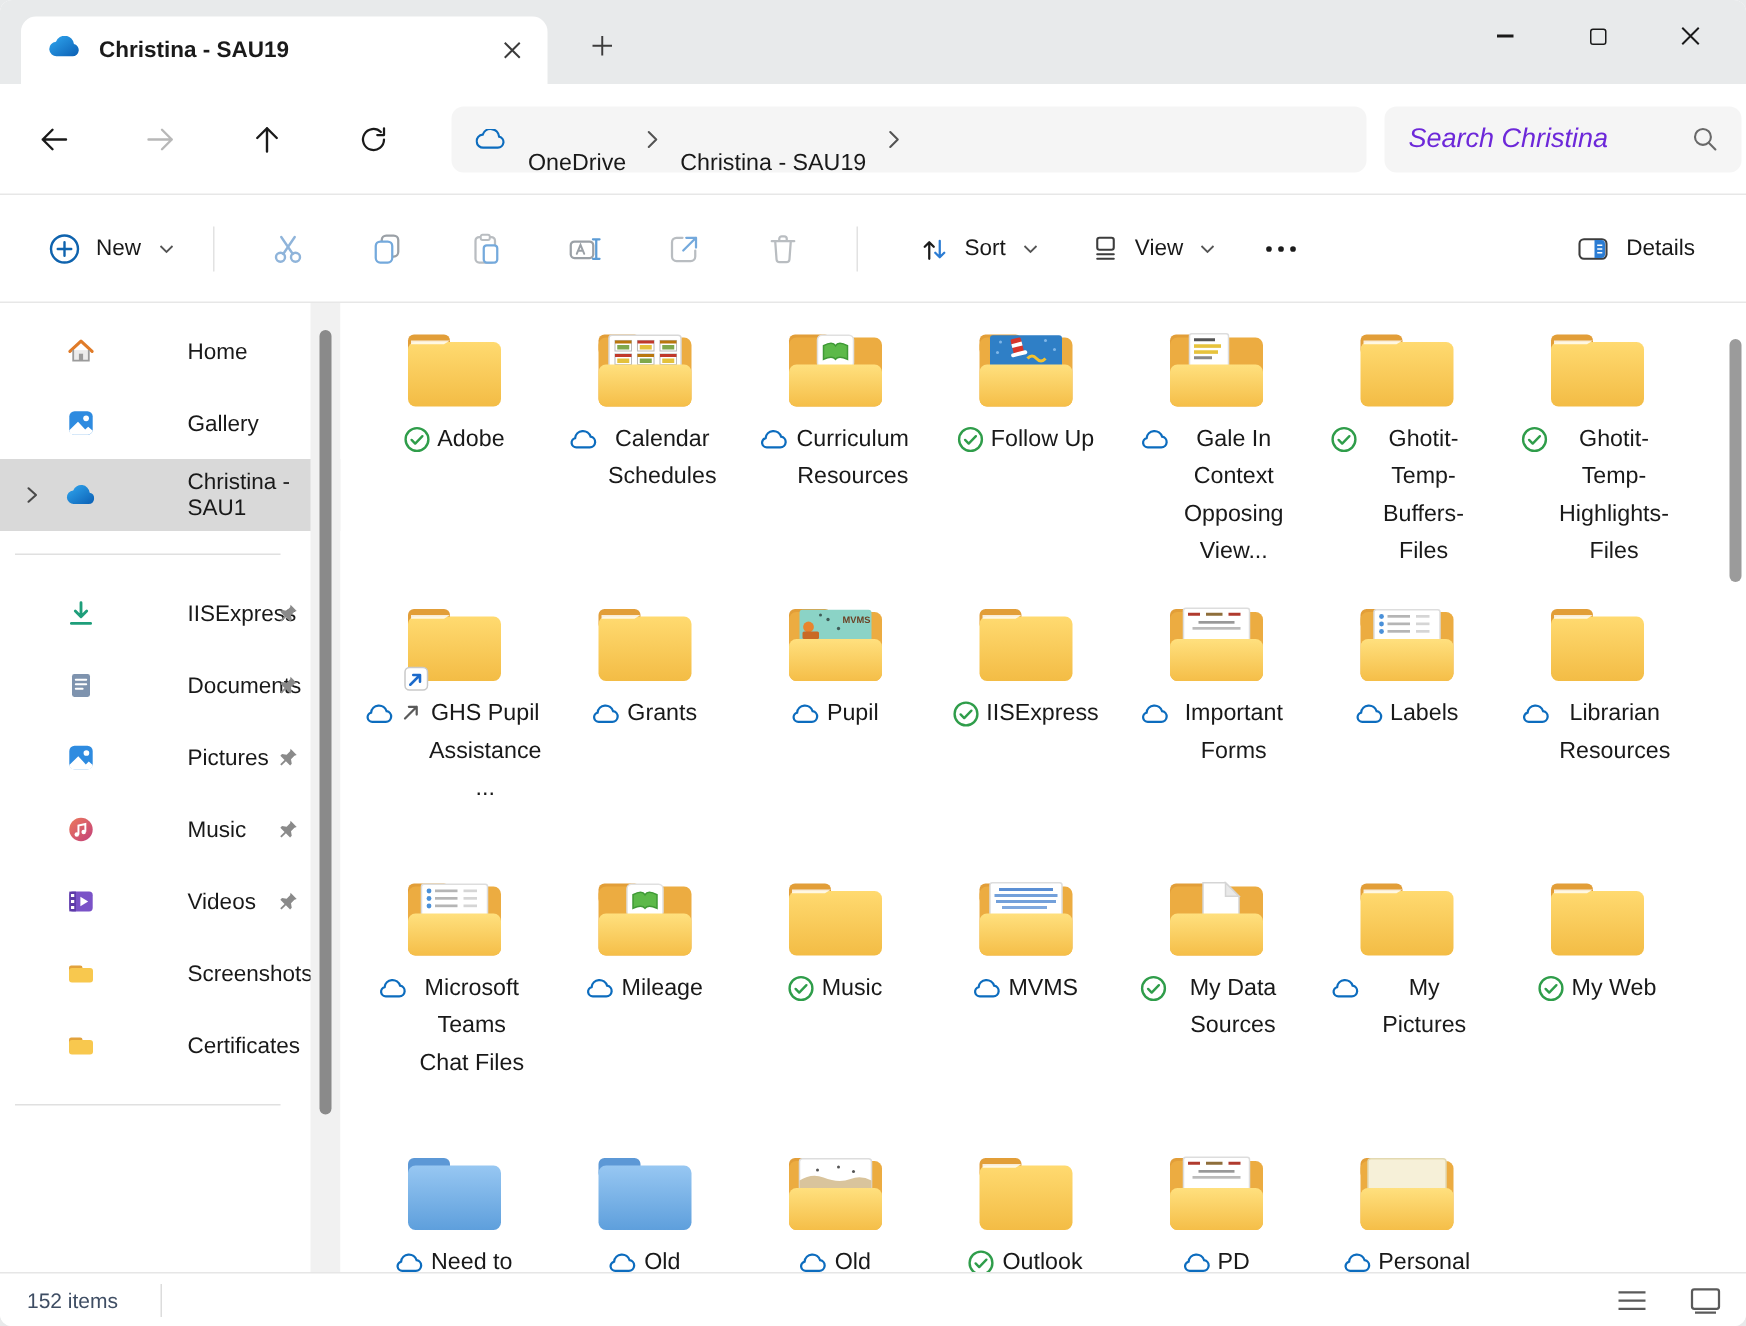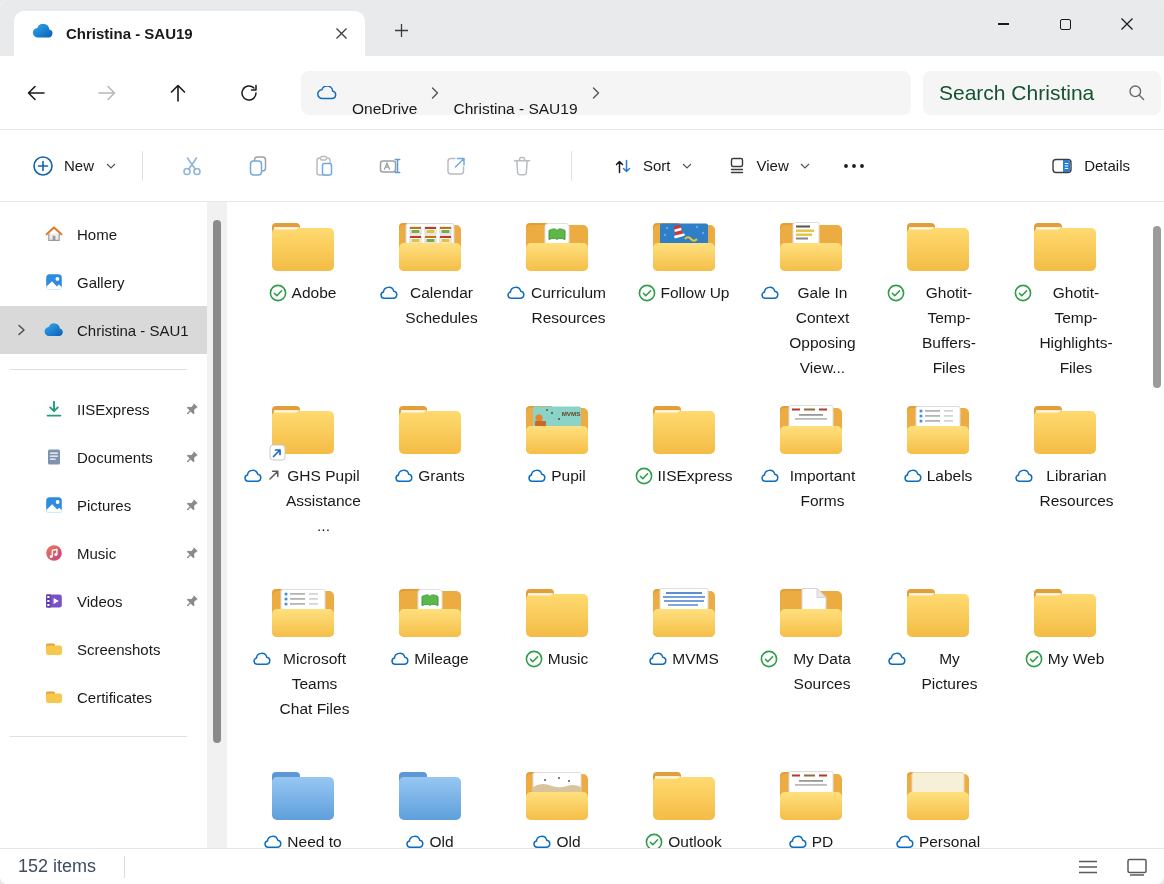--- a/index.html
+++ b/index.html
@@ -21,57 +21,57 @@
 
   
   .navbar { height:74px; background:#fff; display:flex; align-items:center; border-bottom:1px solid #e7e7e7; padding-left:14px; }
   .nav-btn { width:44px; height:40px; display:flex; align-items:center; justify-content:center; margin-right:27px; border-radius:5px; }
   .addressbar { margin-left:3px; width:610px; height:44px; background:#f5f5f5; border-radius:8px;
                 display:flex; align-items:center; padding:0 16px; font-size:15.5px; }
   .crumb { white-space:nowrap; padding:2px 4px; border-radius:4px;margin-top:32px; }
   .crumb-sep { margin:0 10px; display:flex; align-items:center; }
   .searchbox { margin-left:12px; width:238px; height:44px; background:#f5f5f5; border-radius:8px;
                display:flex; align-items:center; padding:0 16px; }
-  .search-ph { flex:1; color:#14532d; font-size:21px; }
+  .search-ph { flex:1; color:#6d28d9; font-size:18px;font-style:italic; }
 
   
   .toolbar { height:72px; background:#fff; border-bottom:1px solid #e7e7e7; display:flex; align-items:center; padding:0 22px; }
   .tool-new { display:flex; align-items:center; gap:10px; font-size:15px; padding:8px 10px; border-radius:5px; }
   .vsep { width:1px; height:30px; background:#e2e2e2; margin:0 16px; }
   .tool-ibtn { width:58px; height:44px; display:flex; align-items:center; justify-content:center; border-radius:5px; margin:0 4px; }
   .tool-group { display:flex; align-items:center; gap:9px; font-size:15px; padding:8px 10px; border-radius:5px; margin-left:14px; }
   .tool-more { width:44px; height:40px; display:flex; align-items:center; justify-content:center; margin-left:12px; border-radius:5px; }
   .tool-details { margin-left:auto; display:flex; align-items:center; gap:10px; font-size:15px; padding:8px 12px; border-radius:5px; }
   .chev { display:flex; align-items:center; margin-left:2px; }
 
   
   .app-body { display:flex; height:646px; background:#fff; }
   .sidebar { width:227px; position:relative; padding-top:8px; flex:none; }
-  .side-item { height:48px; display:flex; align-items:center; padding-left:44px; position:relative; font-size:15px; }
+  .side-item { height:48px; display:flex; align-items:center; padding-left:44px; position:relative; font-size:15px;gap:48px; }
   .side-item .sicon { width:20px; height:20px; margin-right:13px; flex:none; display:flex; align-items:center; }
   .side-item.selected { background:#d9d9d9; }
   .side-chevron { position:absolute; left:15px; top:17px; }
   .pin { position:absolute; right:28px; top:17px; }
   .sdivider { height:1px; background:#e0e0e0; margin:15px 40px 15px 10px; }
   .side-scroll-track { position:absolute; right:0; top:0; bottom:0; width:20px; background:#f1f1f1; }
   .side-scroll-thumb { position:absolute; right:6px; top:18px; width:8px; height:523px; background:#8a8a8a; border-radius:4px; }
 
   .content { flex:1; position:relative; overflow:hidden; background:#fff; }
   .grid { display:grid; grid-template-columns:repeat(7,127px); grid-auto-rows:183px; padding:18px 0 0 12px; }
   .cell { width:127px; }
   .ficon { width:64px; height:52px; margin:0 auto; position:relative; }
   .flabel { margin-top:8px; display:flex; justify-content:center;text-align:center; }
   .fstatus { flex:none; margin-right:5px; margin-top:4px; }
   .fsarrow { flex:none; margin-right:4px; margin-top:5px; }
   .fname { max-width:78px; font-size:15.5px; line-height:25px; color:#191919; overflow-wrap:anywhere; }
   .main-scroll-thumb { position:absolute; right:3px; top:24px; width:8px; height:162px; background:#9b9b9b; border-radius:4px; }
 
   
   .statusbar { height:36px; border-top:1px solid #e6e6e6; background:#fff; display:flex; align-items:center; }
-  .count { margin-left:18px; font-size:18px; color:#3e4d63; }
+  .count { margin-left:18px; font-size:14px; color:#3e4d63; }
   .sb-sep { width:1px; height:22px; background:#dcdcdc; margin-left:28px; }
   .sb-icons { margin-left:auto; margin-right:16px; display:flex; gap:28px; align-items:center; }
 </style>
 </head>
 <body>
 
 <svg width="0" height="0" style="position:absolute">
   <defs>
     <linearGradient id="gy" x1="0" y1="0" x2="0" y2="1">
         <stop offset="0" stop-color="#FFDA70"></stop>

